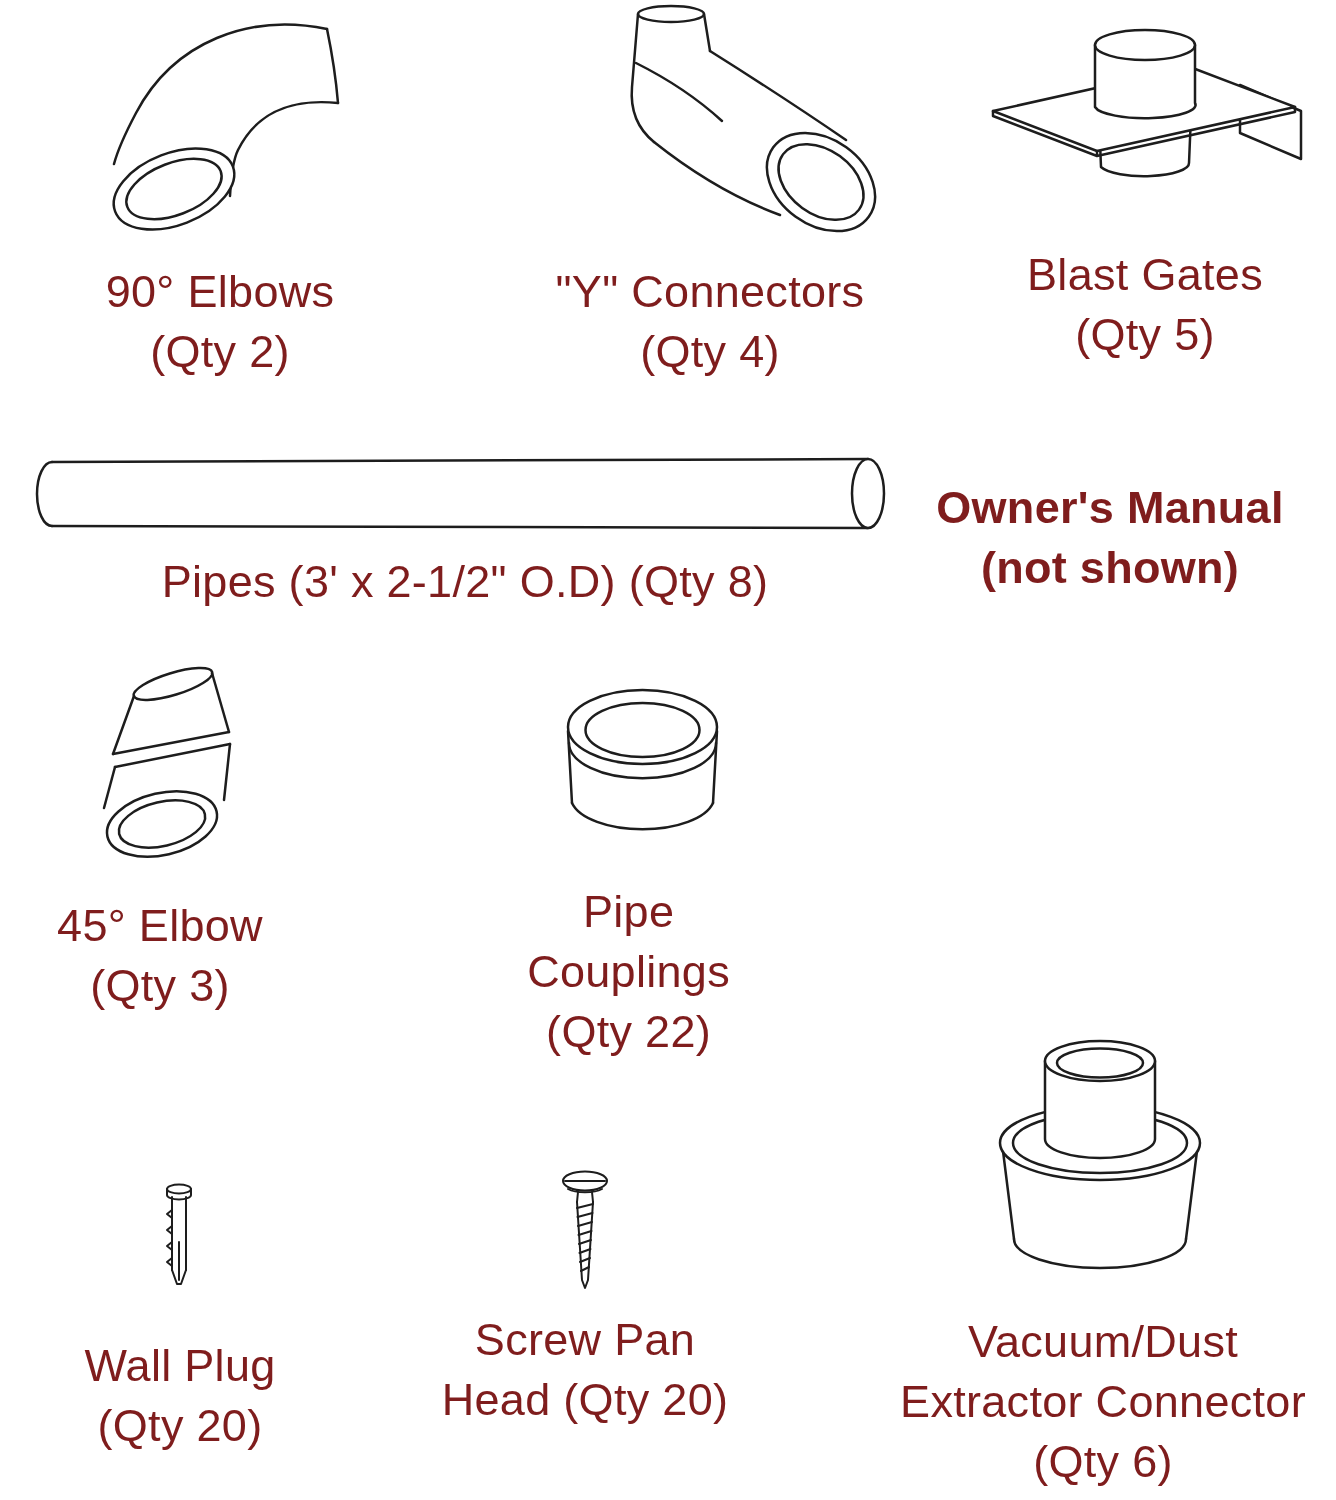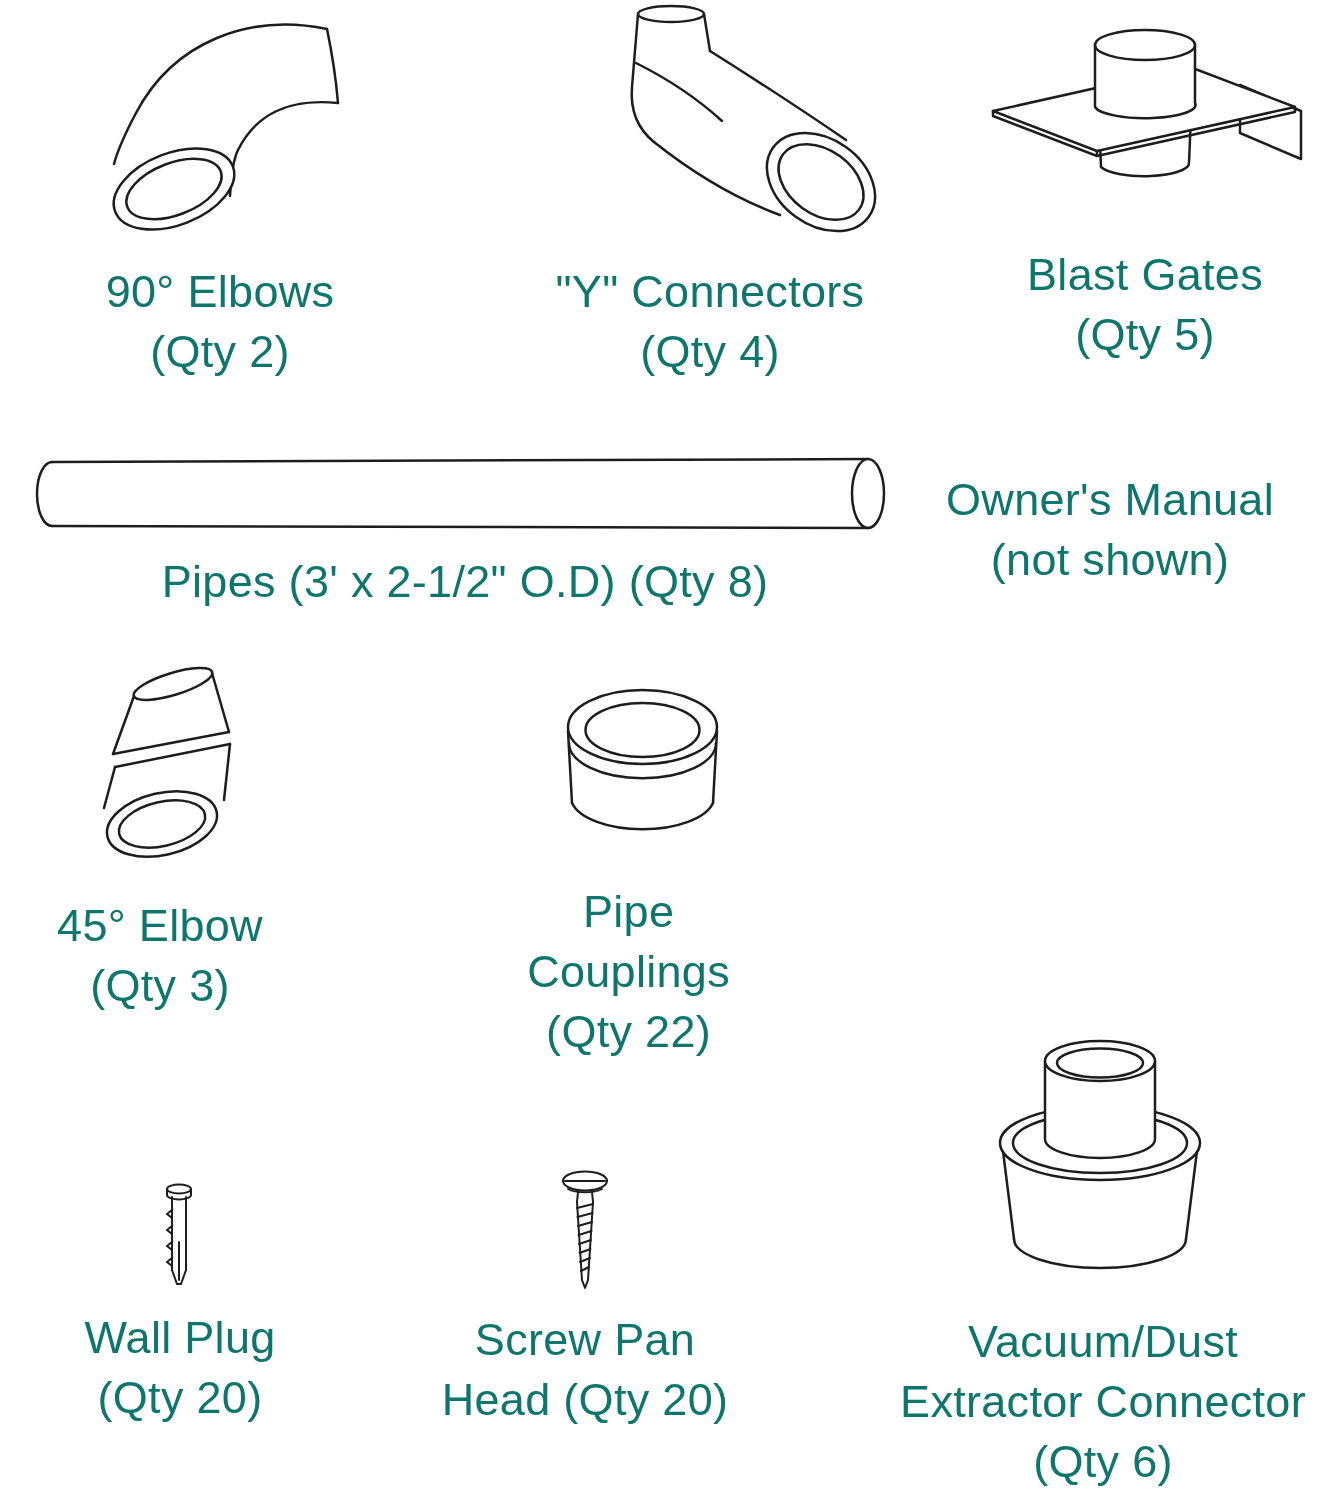--- a/index.html
+++ b/index.html
@@ -3,21 +3,21 @@
 <meta charset="utf-8">
 <style>
   * { margin:0; padding:0; box-sizing:border-box; }
   html, body { background:#ffffff; }
   .page {
     position:relative;
     width:1336px;
     height:1500px;
     background:#ffffff;
     font-family:"Liberation Sans", sans-serif;
-    color:#0f766e;
+    color:#7f1d1d;
     overflow:hidden;
   }
   .item {
     position:absolute;
     display:flex;
     flex-direction:column;
     align-items:center;
   }
   .art {
     display:flex;
@@ -32,21 +32,21 @@
     stroke-linejoin:round;
   }
   .label {
     margin-top:16px;
     white-space:pre-line;
     text-align:center;
     font-size:45px;
     line-height:60px;
     letter-spacing:0.3px;
   }
-  .text-only .label { margin-top:0; }
+  .text-only .label { margin-top:8px;font-weight:bold; }
 </style>
 </head>
 <body>
 
 <div class="page">
 
   <section class="item" style="left:30px; top:11px; width:380px;">
     <div class="art">
       <svg viewBox="0 0 260 235" width="260" height="235">
         <path d="M 237 18 C 160 2 84 30 46 102 C 37 119 28 138 24 153"></path>
@@ -137,21 +137,21 @@
         <ellipse cx="87.5" cy="46" rx="74.5" ry="37" fill="#fff"></ellipse>
         <ellipse cx="87.5" cy="49" rx="57" ry="27" fill="#fff"></ellipse>
       </svg>
     </div>
     <div class="label">Pipe
 Couplings
 (Qty 22)</div>
   </section>
 
 
-  <section class="item" style="left:30px; top:1180px; width:300px;">
+  <section class="item" style="left:30px; top:1180px; width:300px;gap:28px;">
     <div class="art">
       <svg viewBox="0 0 44 112" width="44" height="112" style="stroke-width:2;">
         <ellipse cx="21" cy="9" rx="12" ry="4.5" fill="#fff"></ellipse>
         <path d="M 9 9 L 9 15 A 12 4.5 0 0 0 33 15 L 33 9"></path>
         <path d="M 14 17 L 14 90"></path>
         <path d="M 28 17 L 28 90"></path>
         <path d="M 14 90 L 19 104 M 28 90 L 23 104 M 19 104 L 23 104"></path>
         <path d="M 14 30 L 9 34 L 14 38 M 14 46 L 9 50 L 14 54 M 14 62 L 9 66 L 14 70 M 14 78 L 9 82 L 14 86"></path>
         <path d="M 21 62 L 21 100"></path>
       </svg>

